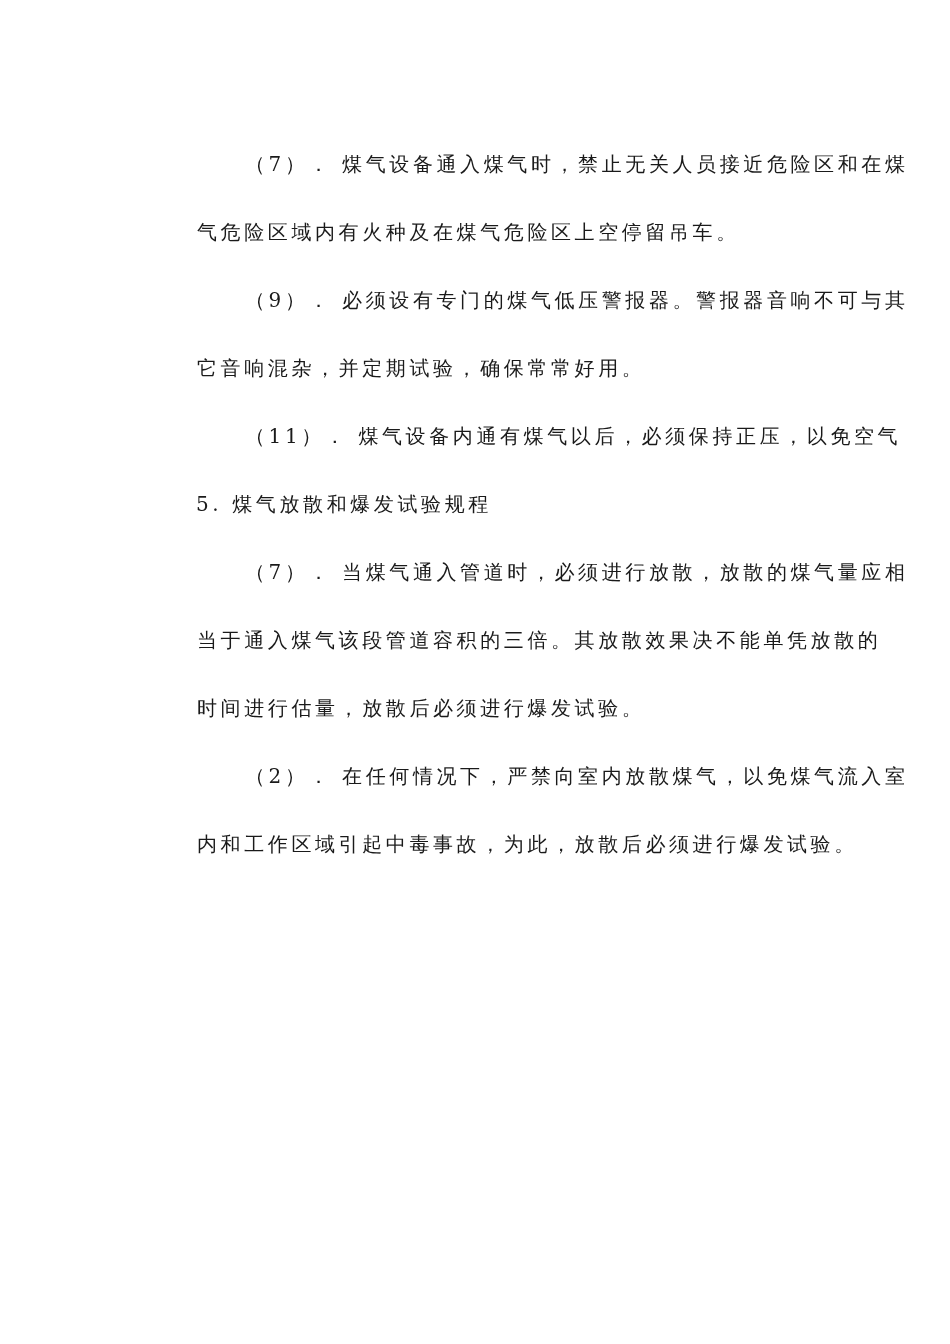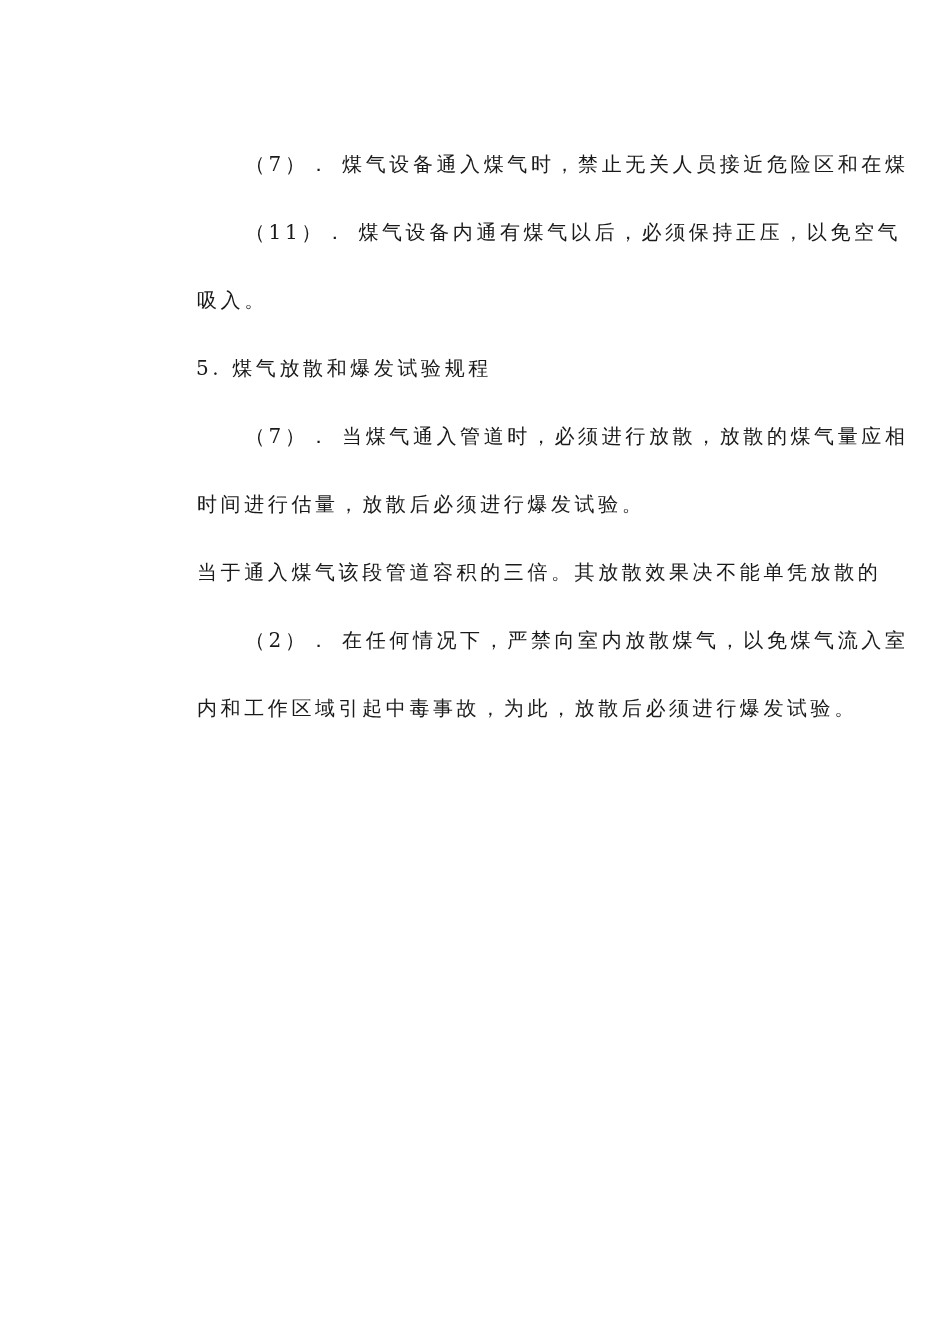--- a/index.html
+++ b/index.html
@@ -33,38 +33,42 @@
   .line.indent { padding-left: 48px; }
 </style>
 </head>
 <body>
 
 <div class="page">
   <div class="content">
 
     <div class="para">
       <span class="line indent">（7）． 煤气设备通入煤气时，禁止无关人员接近危险区和在煤</span>
+      <span class="line last">气危险区域内有火种及在煤气危险区上空停留吊车。</span>
     </div>
 
 
+    <div class="para">
+      <span class="line indent">（9）． 必须设有专门的煤气低压警报器。警报器音响不可与其</span>
+      <span class="line last">它音响混杂，并定期试验，确保常常好用。</span>
+    </div>
 
     <div class="para">
     </div>
 
     <div class="para">
       <span class="line indent">（11）． 煤气设备内通有煤气以后，必须保持正压，以免空气</span>
-      <span class="line last">吸入。</span>
     </div>
 
     <div class="heading">5. 煤气放散和爆发试验规程</div>
 
     <div class="para">
       <span class="line indent">（7）． 当煤气通入管道时，必须进行放散，放散的煤气量应相</span>
+      <span class="line">当于通入煤气该段管道容积的三倍。其放散效果决不能单凭放散的</span>
       <span class="line last">时间进行估量，放散后必须进行爆发试验。</span>
-      <span class="line">当于通入煤气该段管道容积的三倍。其放散效果决不能单凭放散的</span>
     </div>
 
     <div class="para">
       <span class="line indent">（2）． 在任何情况下，严禁向室内放散煤气，以免煤气流入室</span>
       <span class="line last">内和工作区域引起中毒事故，为此，放散后必须进行爆发试验。</span>
     </div>
 
   </div>
 </div>
 

